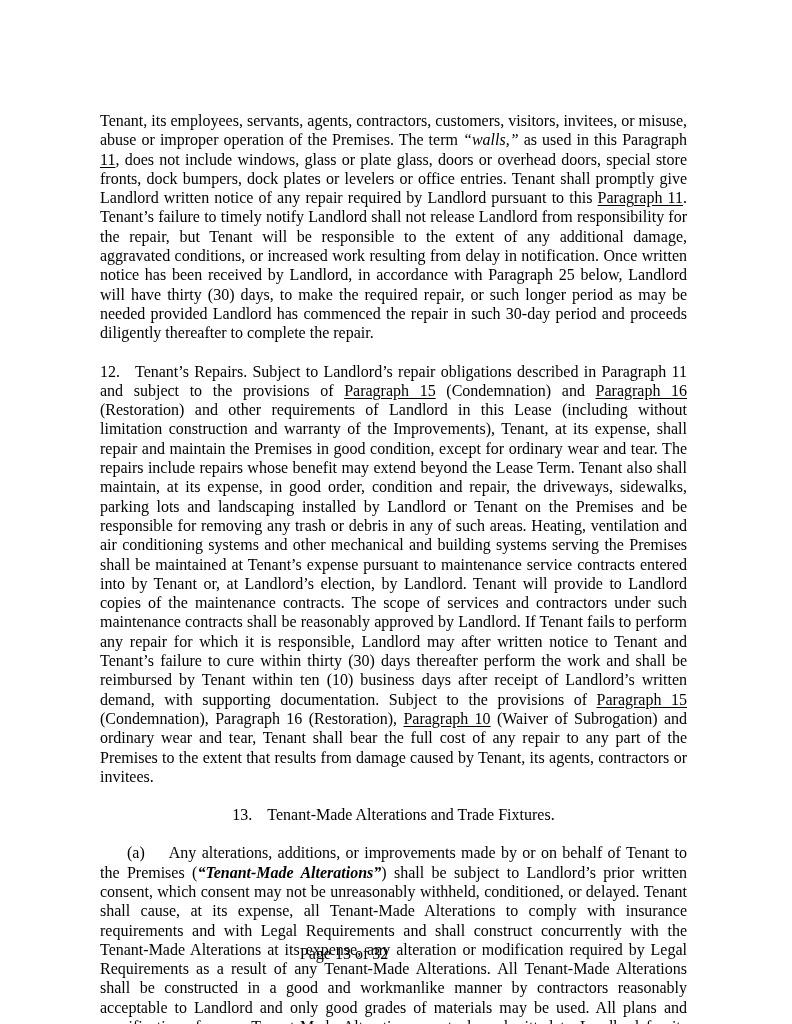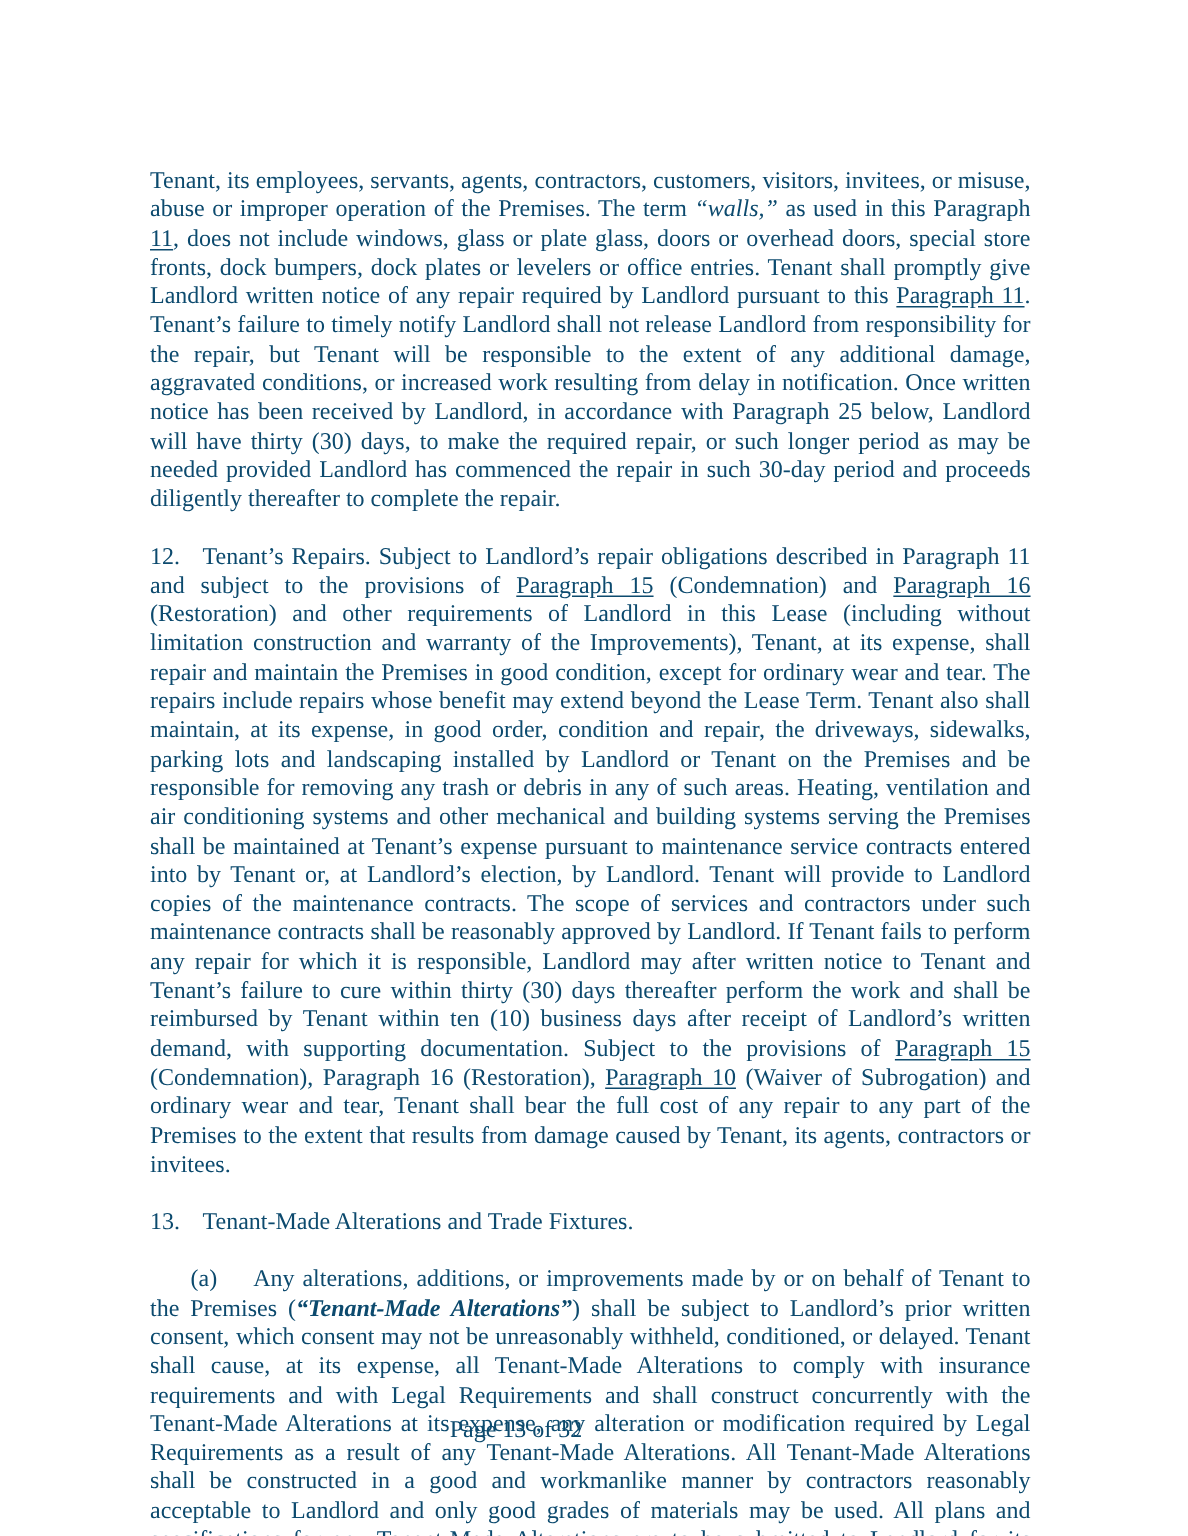--- a/index.html
+++ b/index.html
@@ -6,37 +6,37 @@
     margin: 0;
     padding: 0;
     background: #ffffff;
   }
   .page {
     position: relative;
     width: 688px;
     height: 1024px;
     background: #ffffff;
     font-family: "Liberation Serif", "DejaVu Serif", serif;
-    color: #0c4a6e;
+    color: #000000;
     overflow: hidden;
   }
   .content {
     position: absolute;
     left: 100px;
     top: 111px;
     width: 587px;
   }
   .content p {
     margin: 0 0 19px 0;
     font-size: 16px;
     line-height: 19.3px;
     text-align: justify;
   }
   .content p.heading {
-    text-align: left;
+    text-align: center;
   }
   .content p.indent {
     text-indent: 27px;
   }
   .run.b  { font-weight: normal; }
   .run.i  { font-style: italic; }
   .run.bi { font-weight: bold; font-style: italic; }
   .run.u  { text-decoration: underline; text-underline-offset: 2px; }
   .run.tab  { display: inline-block; width: 15px; text-indent: 0; }
   .run.tab2 { display: inline-block; width: 24px; text-indent: 0; }

